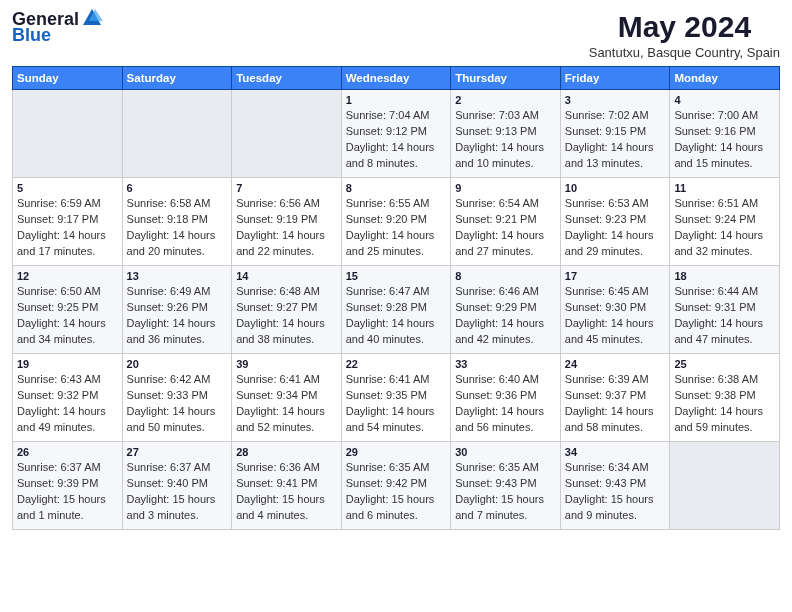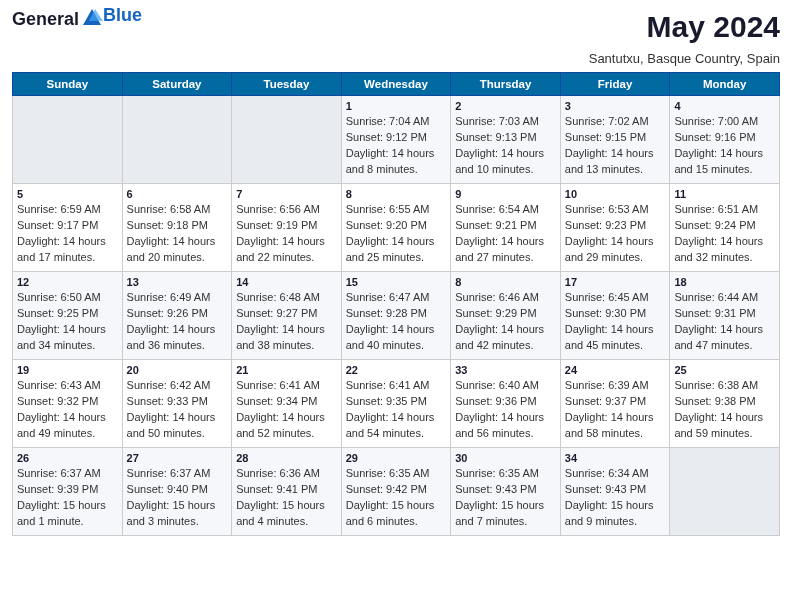--- a/index.html
+++ b/index.html
@@ -38,38 +38,39 @@
       color: #1565c0;
     }
     .title-block {
       text-align: right;
     }
     .month-year {
       font-size: 30px;
       font-weight: bold;
       color: #1a1a2e;
       line-height: 1.1;
+      text-align: center;
     }
     .location {
       font-size: 13px;
       color: #333;
-      margin-top: 8px;
+      margin-top: 2px;
     }
     table {
       width: 100%;
       border-collapse: collapse;
       table-layout: fixed;
     }
     thead tr th {
-      background-color: #0369a1;
+      background-color: #3b82f6;
       color: #fff;
       font-size: 11.5px;
       font-weight: bold;
       padding: 5px 4px;
-      text-align: center;
+      text-align: left;
       border: 1px solid #0d47a1;
     }
     tbody tr td {
       border: 1px solid #ccc;
       vertical-align: top;
       padding: 4px 4px 3px 4px;
       font-size: 9.5px;
       color: #222;
       height: 88px;
       background: #fff;
@@ -92,21 +93,21 @@
     .empty-cell {
       background: #e8ecf0 !important;
     }
   </style>
 </head>
 <body>
 
 <div class="page">
   <div class="header">
     <div class="logo">
-      <div style="display:flex;flex-direction:row;align-items:flex-start;">
+      <div style="display:flex;flex-direction:column;align-items:flex-start;">
         <div style="display:flex;align-items:center;">
           <span class="logo-text logo-general">General</span>
           <svg width="22" height="22" viewBox="0 0 22 22" style="margin-left:2px;margin-top:-4px;">
             <polygon points="11,2 20,18 2,18" fill="#1565c0"></polygon>
             <polygon points="14,2 22,14 8,14" fill="#42a5f5" opacity="0.7"></polygon>
           </svg>
         </div>
         <span class="logo-text logo-blue" style="margin-top:-4px;">Blue</span>
       </div>
     </div>
@@ -213,21 +214,21 @@
         <tr>
           <td>
             <span class="day-num">19</span>
             <div class="day-info">Sunrise: 6:43 AM<br>Sunset: 9:32 PM<br>Daylight: 14 hours<br>and 49 minutes.</div>
           </td>
           <td>
             <span class="day-num">20</span>
             <div class="day-info">Sunrise: 6:42 AM<br>Sunset: 9:33 PM<br>Daylight: 14 hours<br>and 50 minutes.</div>
           </td>
           <td>
-            <span class="day-num">21</span>
+            <span class="day-num">39</span>
             <div class="day-info">Sunrise: 6:41 AM<br>Sunset: 9:34 PM<br>Daylight: 14 hours<br>and 52 minutes.</div>
           </td>
           <td>
             <span class="day-num">22</span>
             <div class="day-info">Sunrise: 6:41 AM<br>Sunset: 9:35 PM<br>Daylight: 14 hours<br>and 54 minutes.</div>
           </td>
           <td>
             <span class="day-num">33</span>
             <div class="day-info">Sunrise: 6:40 AM<br>Sunset: 9:36 PM<br>Daylight: 14 hours<br>and 56 minutes.</div>
           </td>

